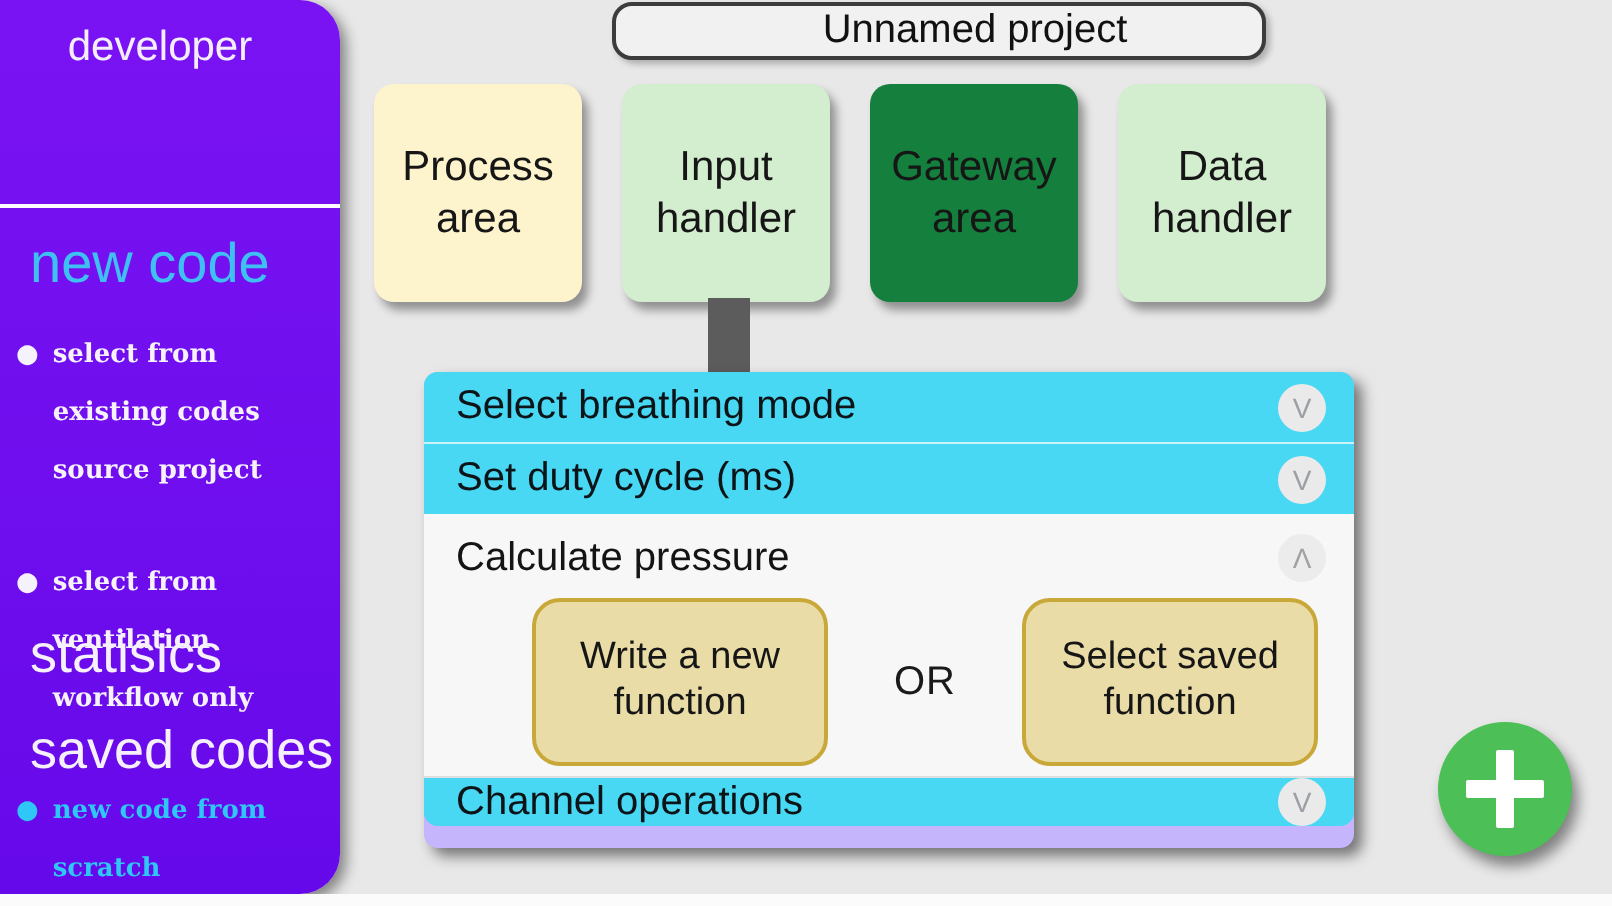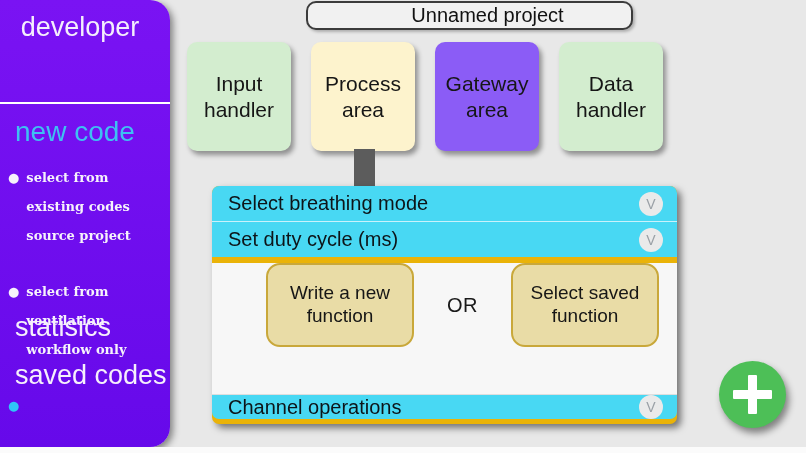--- a/index.html
+++ b/index.html
@@ -25,21 +25,21 @@
     position: absolute; left: 0; top: 0;
     width: 170px; height: 447px;
     background: linear-gradient(180deg, #7a13f3 0%, #6609ea 100%);
     border-radius: 0 20px 20px 0;
     box-shadow: 3px 3px 7px rgba(0,0,0,0.45);
     color: #fff;
   }
   .sidebar-title {
     position: absolute; top: 12px; left: 0; right: 10px;
     text-align: center;
-    font-size: 27px; color: #f4eefc;
+    font-size: 21px; color: #f4eefc;
   }
   .sidebar-divider {
     position: absolute; top: 102px; left: 0;
     width: 170px; height: 2px; background: #ffffff;
   }
   .sidebar-newcode {
     position: absolute; top: 116px; left: 15px;
     font-size: 28px; color: #3ec1f2;
   }
   .option-list {
@@ -86,33 +86,33 @@
     width: 104px; height: 109px;
     border-radius: 10px;
     box-shadow: 3px 4px 5px rgba(0,0,0,0.38);
     display: flex; align-items: center; justify-content: center;
     text-align: center;
     font-size: 21px; line-height: 1.22; color: #161616;
     cursor: pointer;
   }
   .pbox.green { background: #d3edcf; }
   .pbox.cream { background: #fdf3cd; }
-  .pbox.plain { background: #8b5cf6; }
+  .pbox.plain { background: #15803d; }
 
   .connector {
     position: absolute; left: 354px; top: 149px;
     width: 21px; height: 42px;
     background: #5c5c5c;
   }
 
   
   .panel {
     position: absolute; left: 212px; top: 186px;
     width: 465px; height: 238px;
-    background: #eab308;
+    background: #c4b5fd;
     border-radius: 7px;
     box-shadow: 4px 4px 7px rgba(0,0,0,0.5);
   }
   .acc-row {
     display: flex; align-items: center;
     padding: 0 14px 0 16px;
     background: #48d8f3;
     cursor: pointer;
   }
   .acc-row .row-label {
@@ -192,39 +192,40 @@
       <div class="option-item">
         <span class="bullet">●</span>
         <span class="opt-label">select from existing codes source project</span>
       </div>
       <div class="option-item">
         <span class="bullet">●</span>
         <span class="opt-label">select from ventilation workflow only</span>
       </div>
       <div class="option-item active">
         <span class="bullet">●</span>
+        <span class="opt-label">new code from scratch</span>
       </div>
     </div>
 
     <div class="sidebar-links">
       <div class="sidebar-link">statisics</div>
       <div class="sidebar-link">saved codes</div>
     </div>
   </div>
 
   <div class="project-box">
     <span>Unnamed project</span>
   </div>
 
   <div class="pipeline">
+    <div class="pbox cream">
+      <span>Process area</span>
+    </div>
     <div class="pbox green">
       <span>Input handler</span>
-    </div>
-    <div class="pbox cream">
-      <span>Process area</span>
     </div>
     <div class="pbox plain">
       <span>Gateway area</span>
     </div>
     <div class="pbox green">
       <span>Data handler</span>
     </div>
   </div>
 
   <div class="connector"></div>
@@ -233,20 +234,24 @@
     <div class="acc-row row1">
       <span class="row-label">Select breathing mode</span>
       <span class="badge">V</span>
     </div>
     <div class="acc-row row2">
       <span class="row-label">Set duty cycle (ms)</span>
       <span class="badge">V</span>
     </div>
 
     <div class="expanded-section">
+      <div class="expanded-head">
+        <span class="row-label">Calculate pressure</span>
+        <span class="badge">Λ</span>
+      </div>
       <div class="expanded-body">
         <div class="func-btn">
           <span>Write a new function</span>
         </div>
         <div class="or-label">OR</div>
         <div class="func-btn">
           <span>Select saved function</span>
         </div>
       </div>
     </div>

